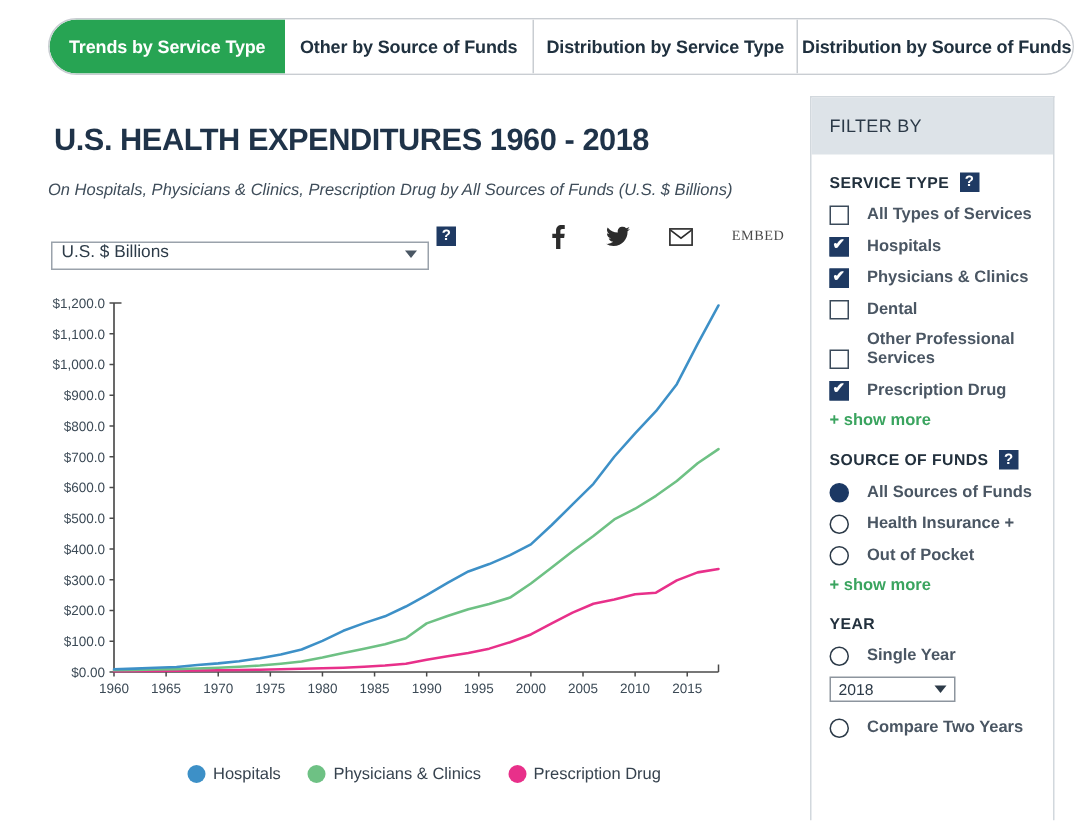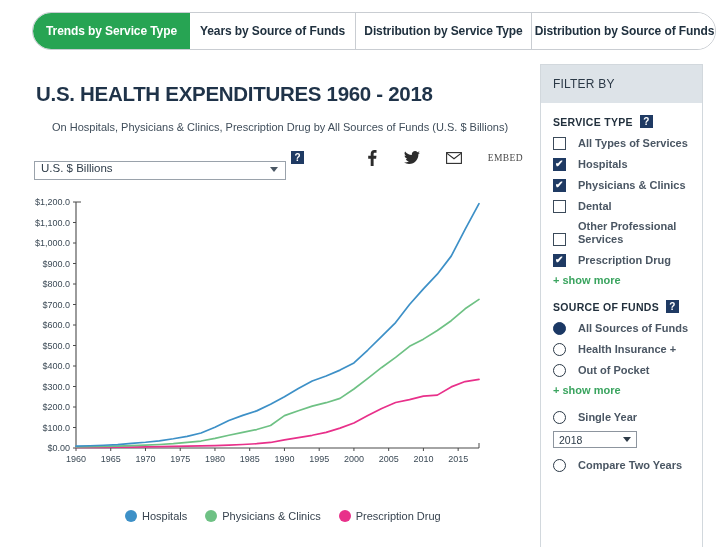--- a/index.html
+++ b/index.html
@@ -46,23 +46,24 @@
     position: absolute; left: 0; top: 62px;
     width: 535px; height: 485px;
   }
   .title {
     position: absolute; left: 36px; top: 20px;
     font-size: 20.5px; font-weight: bold;
     color: #1f3349; letter-spacing: -0.3px;
     white-space: nowrap;
   }
   .subtitle {
-    position: absolute; left: 52px; top: 59px;
+    position: absolute; left: 32px; top: 59px;
     font-size: 11px; color: #3f4d5a;
     white-space: nowrap;
+    font-style: italic;
   }
   .unitselect {
     position: absolute; left: 34px; top: 86px;
     width: 252px; height: 19px;
     border: 1px solid #9aa2ab;
     background: #fff;
     font-size: 11.5px; color: #2d3b48;
     display: flex; align-items: flex-start;
     padding-left: 6px;
     cursor: pointer;
@@ -173,21 +174,21 @@
 </head>
 <body>
 
 <div class="page">
 
   <div class="tabbar">
     <div class="tab t0">
       <span>Trends by Service Type</span>
     </div>
     <div class="tab t1">
-      <span>Years by Source of Funds</span>
+      <span>Other by Source of Funds</span>
     </div>
     <div class="tab t2">
       <span>Distribution by Service Type</span>
     </div>
     <div class="tab t3">
       <span>Distribution by Source of Funds</span>
     </div>
   </div>
 
   <div class="main">
@@ -350,20 +351,23 @@
             <span class="rbox"></span>
             <span class="optlabel">Health Insurance +</span>
           </div>
           <div class="opt">
             <span class="rbox"></span>
             <span class="optlabel">Out of Pocket</span>
           </div>
         </div>
       <div class="showmore">+ show more</div>
 
+      <div class="fsect-title">
+        <span>YEAR</span>
+      </div>
       <div class="opt">
         <span class="rbox"></span>
         <span class="optlabel">Single Year</span>
       </div>
       <div class="yearsel">
         <span>2018</span>
         <span class="caret2"></span>
       </div>
       <div class="opt">
         <span class="rbox"></span>

